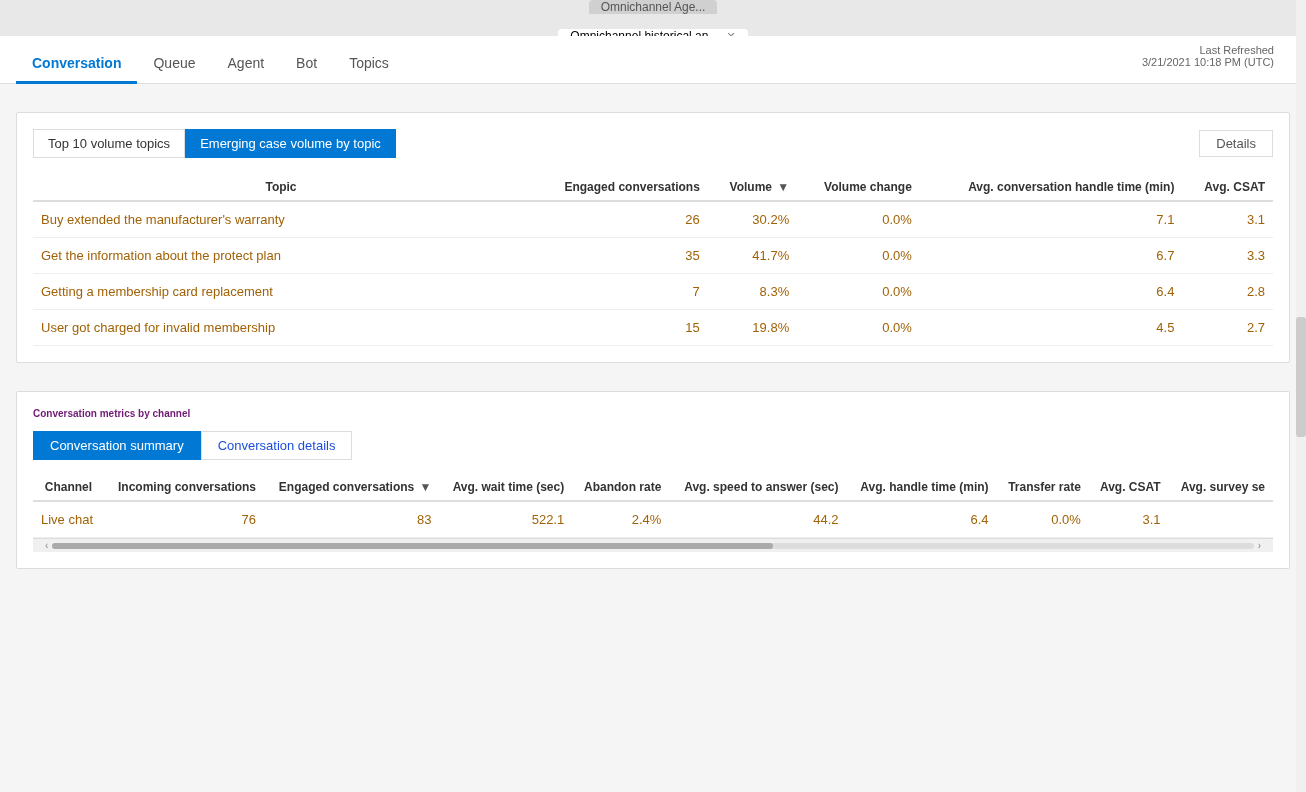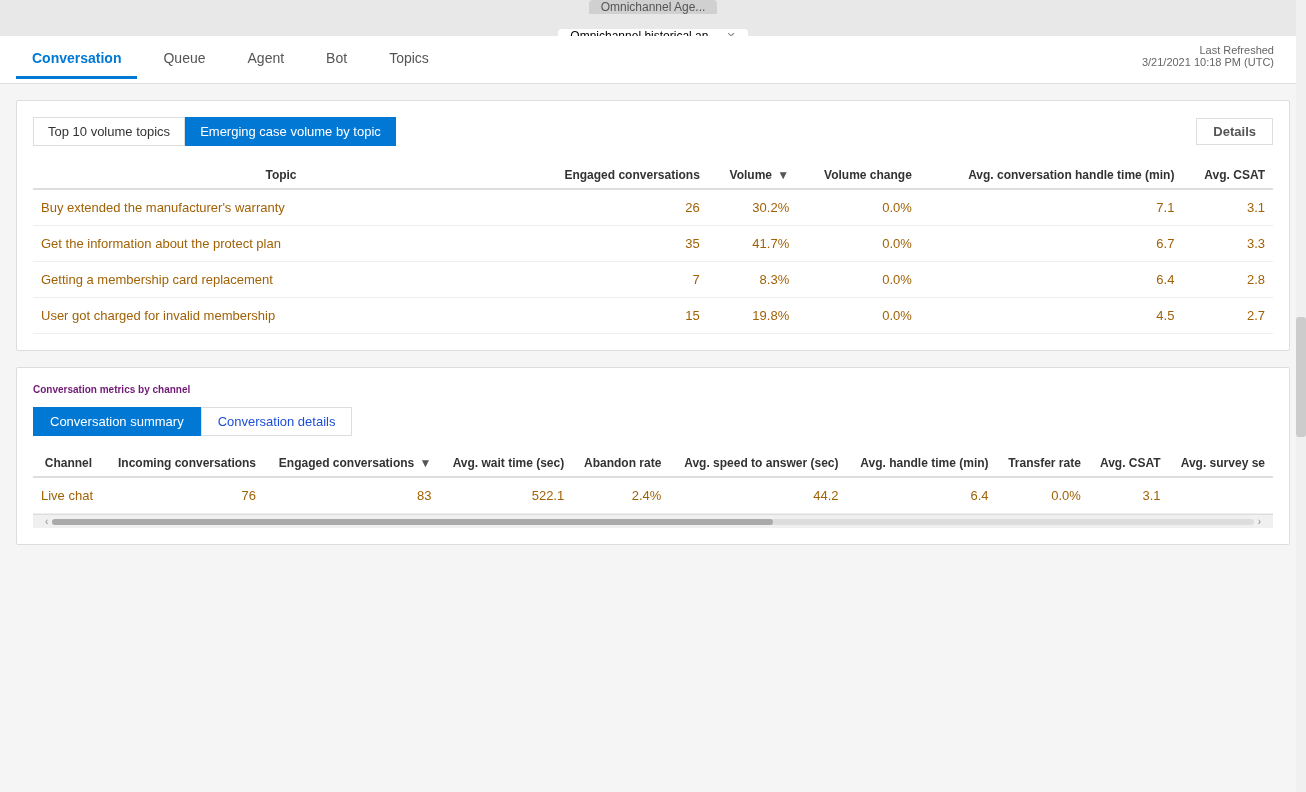--- a/index.html
+++ b/index.html
@@ -53,23 +53,23 @@
       display: flex;
       align-items: flex-end;
       background: #fff;
       border-bottom: 1px solid #ddd;
       padding: 0 16px;
       height: 48px;
       position: relative;
     }
     .nav-tabs {
       display: flex;
-      gap: 10px;
+      gap: 0;
       height: 100%;
-      align-items: center;
+      align-items: flex-end;
     }
     .nav-tab {
       padding: 8px 16px 10px;
       font-size: 14px;
       cursor: pointer;
       color: #555;
       border-bottom: 3px solid transparent;
       margin-bottom: -1px;
     }
     .nav-tab.active {
@@ -96,21 +96,21 @@
     }
 
     
     .main-content::-webkit-scrollbar { width: 8px; }
     .main-content::-webkit-scrollbar-track { background: #f0f0f0; }
     .main-content::-webkit-scrollbar-thumb { background: #ccc; }
 
     
     .card {
       background: #fff;
-      margin: 16px 16px;
+      margin: 28px 16px;
       border: 1px solid #ddd;
       border-radius: 2px;
       padding: 16px;
     }
 
     
     .topic-toggle {
       display: flex;
       gap: 0;
       align-items: center;
@@ -130,21 +130,20 @@
       border-color: #0078d4;
     }
     .details-btn {
       margin-left: auto;
       padding: 5px 16px;
       font-size: 13px;
       cursor: pointer;
       border: 1px solid #ddd;
       background: #fff;
       color: #555;
-      font-weight: bold;
     }
 
     
     table {
       width: 100%;
       border-collapse: collapse;
     }
     th {
       font-size: 12px;
       font-weight: 600;

